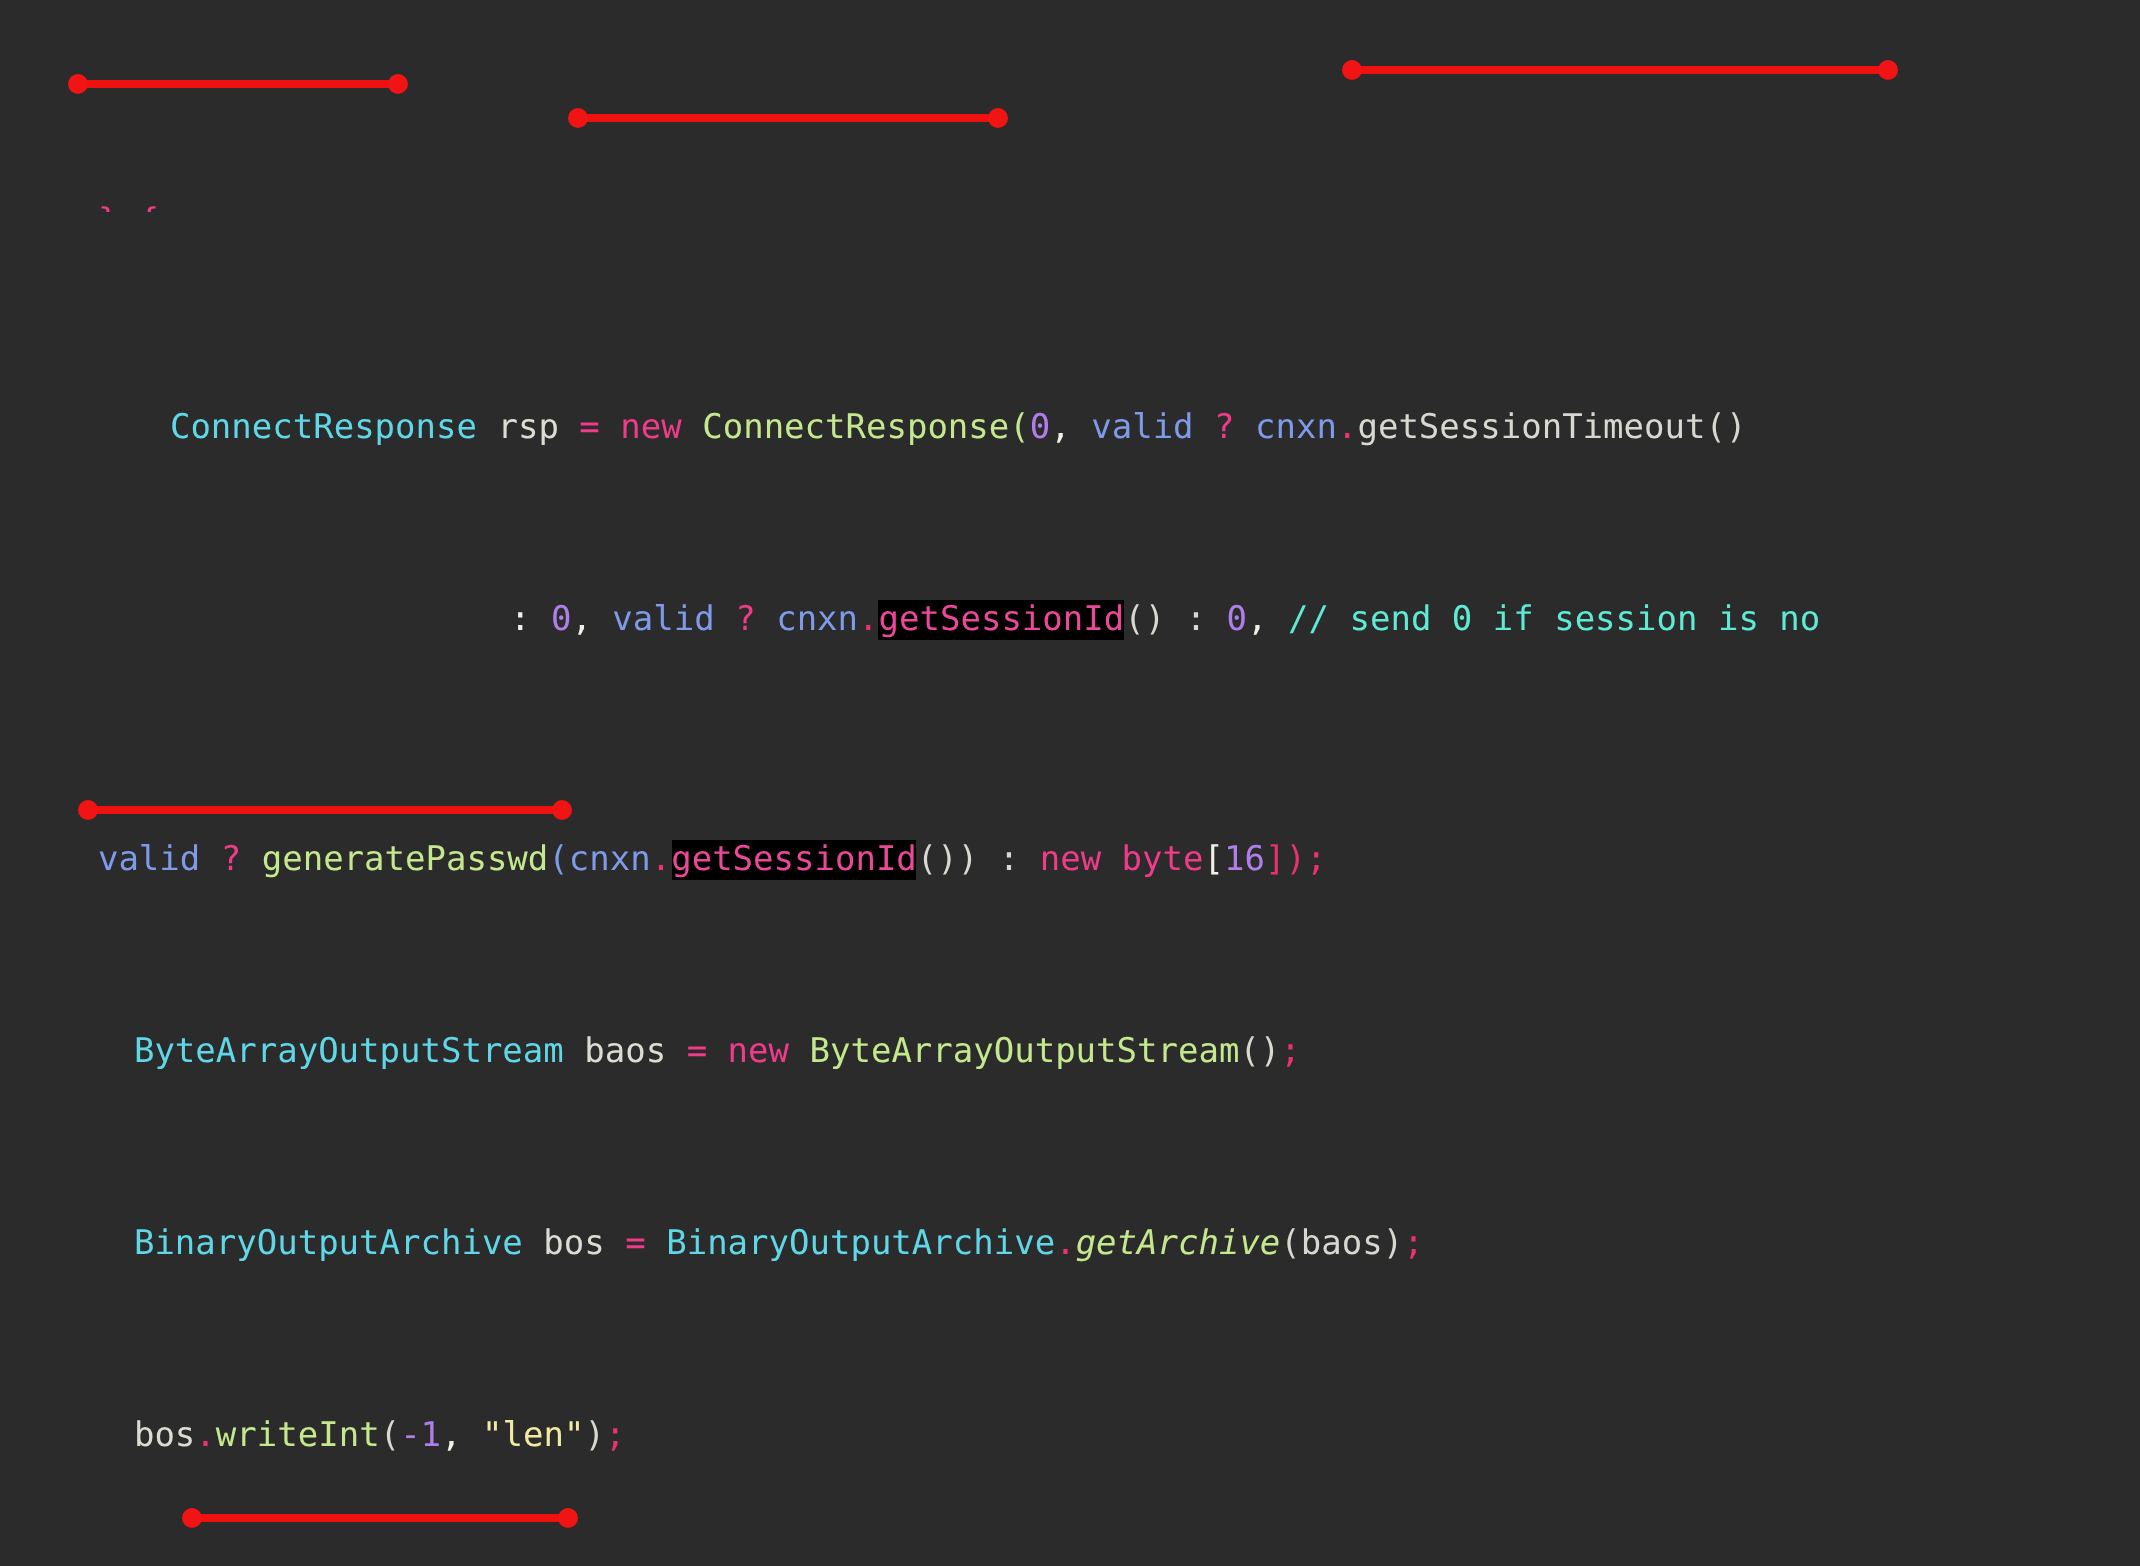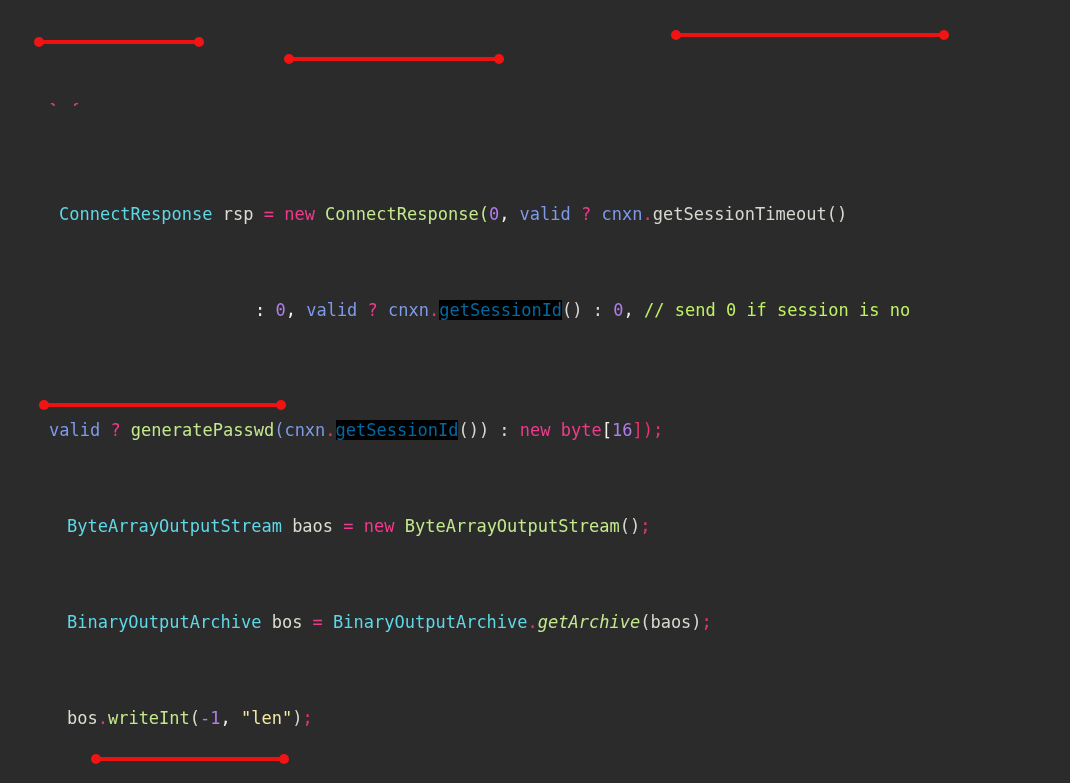--- a/index.html
+++ b/index.html
@@ -27,27 +27,27 @@
   .tok{white-space:pre;}
   
   .kw      {color:#ef3b8a;}          
   .type    {color:#5fd7e7;}          
   .plain   {color:#d8d8d0;}          
   .var     {color:#7e9bea;}          
   .method  {color:#c3e88d;}          
   .methodI {color:#c3e88d;font-style:italic;}
   .str     {color:#f2eaa3;}          
   .num     {color:#b07ee8;}          
-  .cmt     {color:#bef264;}          
+  .cmt     {color:#5eead4;}          
   .punc    {color:#f0f0e8;}
   .semi    {color:#e8336d;}
   .op      {color:#ef3b8a;}
   .ident   {color:#dcdcd2;}
   .dot     {color:#e8336d;}
-  .sel     {background:#000000;color:#0369a1;}
+  .sel     {background:#000000;color:#ec4899;}
   .qm      {color:#ef3b8a;}
 
   
   .redline{
     position:absolute;
     height:4px;
     background:#ef1010;
     border-radius:2px;
     z-index:5;
   }
@@ -65,21 +65,21 @@
 </head>
 <body>
 
 <div id="editor">
 
   
   <div class="line" style="height:10px;overflow:hidden;line-height:10px;">
     <span class="tok kw">} {</span>
   </div>
 
-  <div class="line" style="padding-left:18px;">
+  <div class="line" style="padding-left:44px;">
     <span class="tok type">ConnectResponse</span><span class="tok ident"> rsp </span><span class="tok op">= </span><span class="tok kw">new </span><span class="tok method">ConnectResponse(</span><span class="tok num">0</span><span class="tok punc">, </span><span class="tok var">valid </span><span class="tok qm">? </span><span class="tok var">cnxn</span><span class="tok dot">.</span><span class="tok plain">getSessionTimeout()</span>
   </div>
 
   <div class="line" style="padding-left:214px;">
     <span class="tok punc">: </span><span class="tok num">0</span><span class="tok punc">, </span><span class="tok var">valid </span><span class="tok qm">? </span><span class="tok var">cnxn</span><span class="tok dot">.</span><span class="tok sel">getSessionId</span><span class="tok plain">() : </span><span class="tok num">0</span><span class="tok punc">, </span><span class="tok cmt">// send 0 if session is no</span>
   </div>
 
 
   <div class="line" style="">
     <span class="tok var">valid </span><span class="tok qm">? </span><span class="tok method">generatePasswd</span><span class="tok var">(cnxn</span><span class="tok dot">.</span><span class="tok sel">getSessionId</span><span class="tok plain">()) : </span><span class="tok kw">new </span><span class="tok kw">byte</span><span class="tok punc">[</span><span class="tok num">16</span><span class="tok semi">]);</span>

